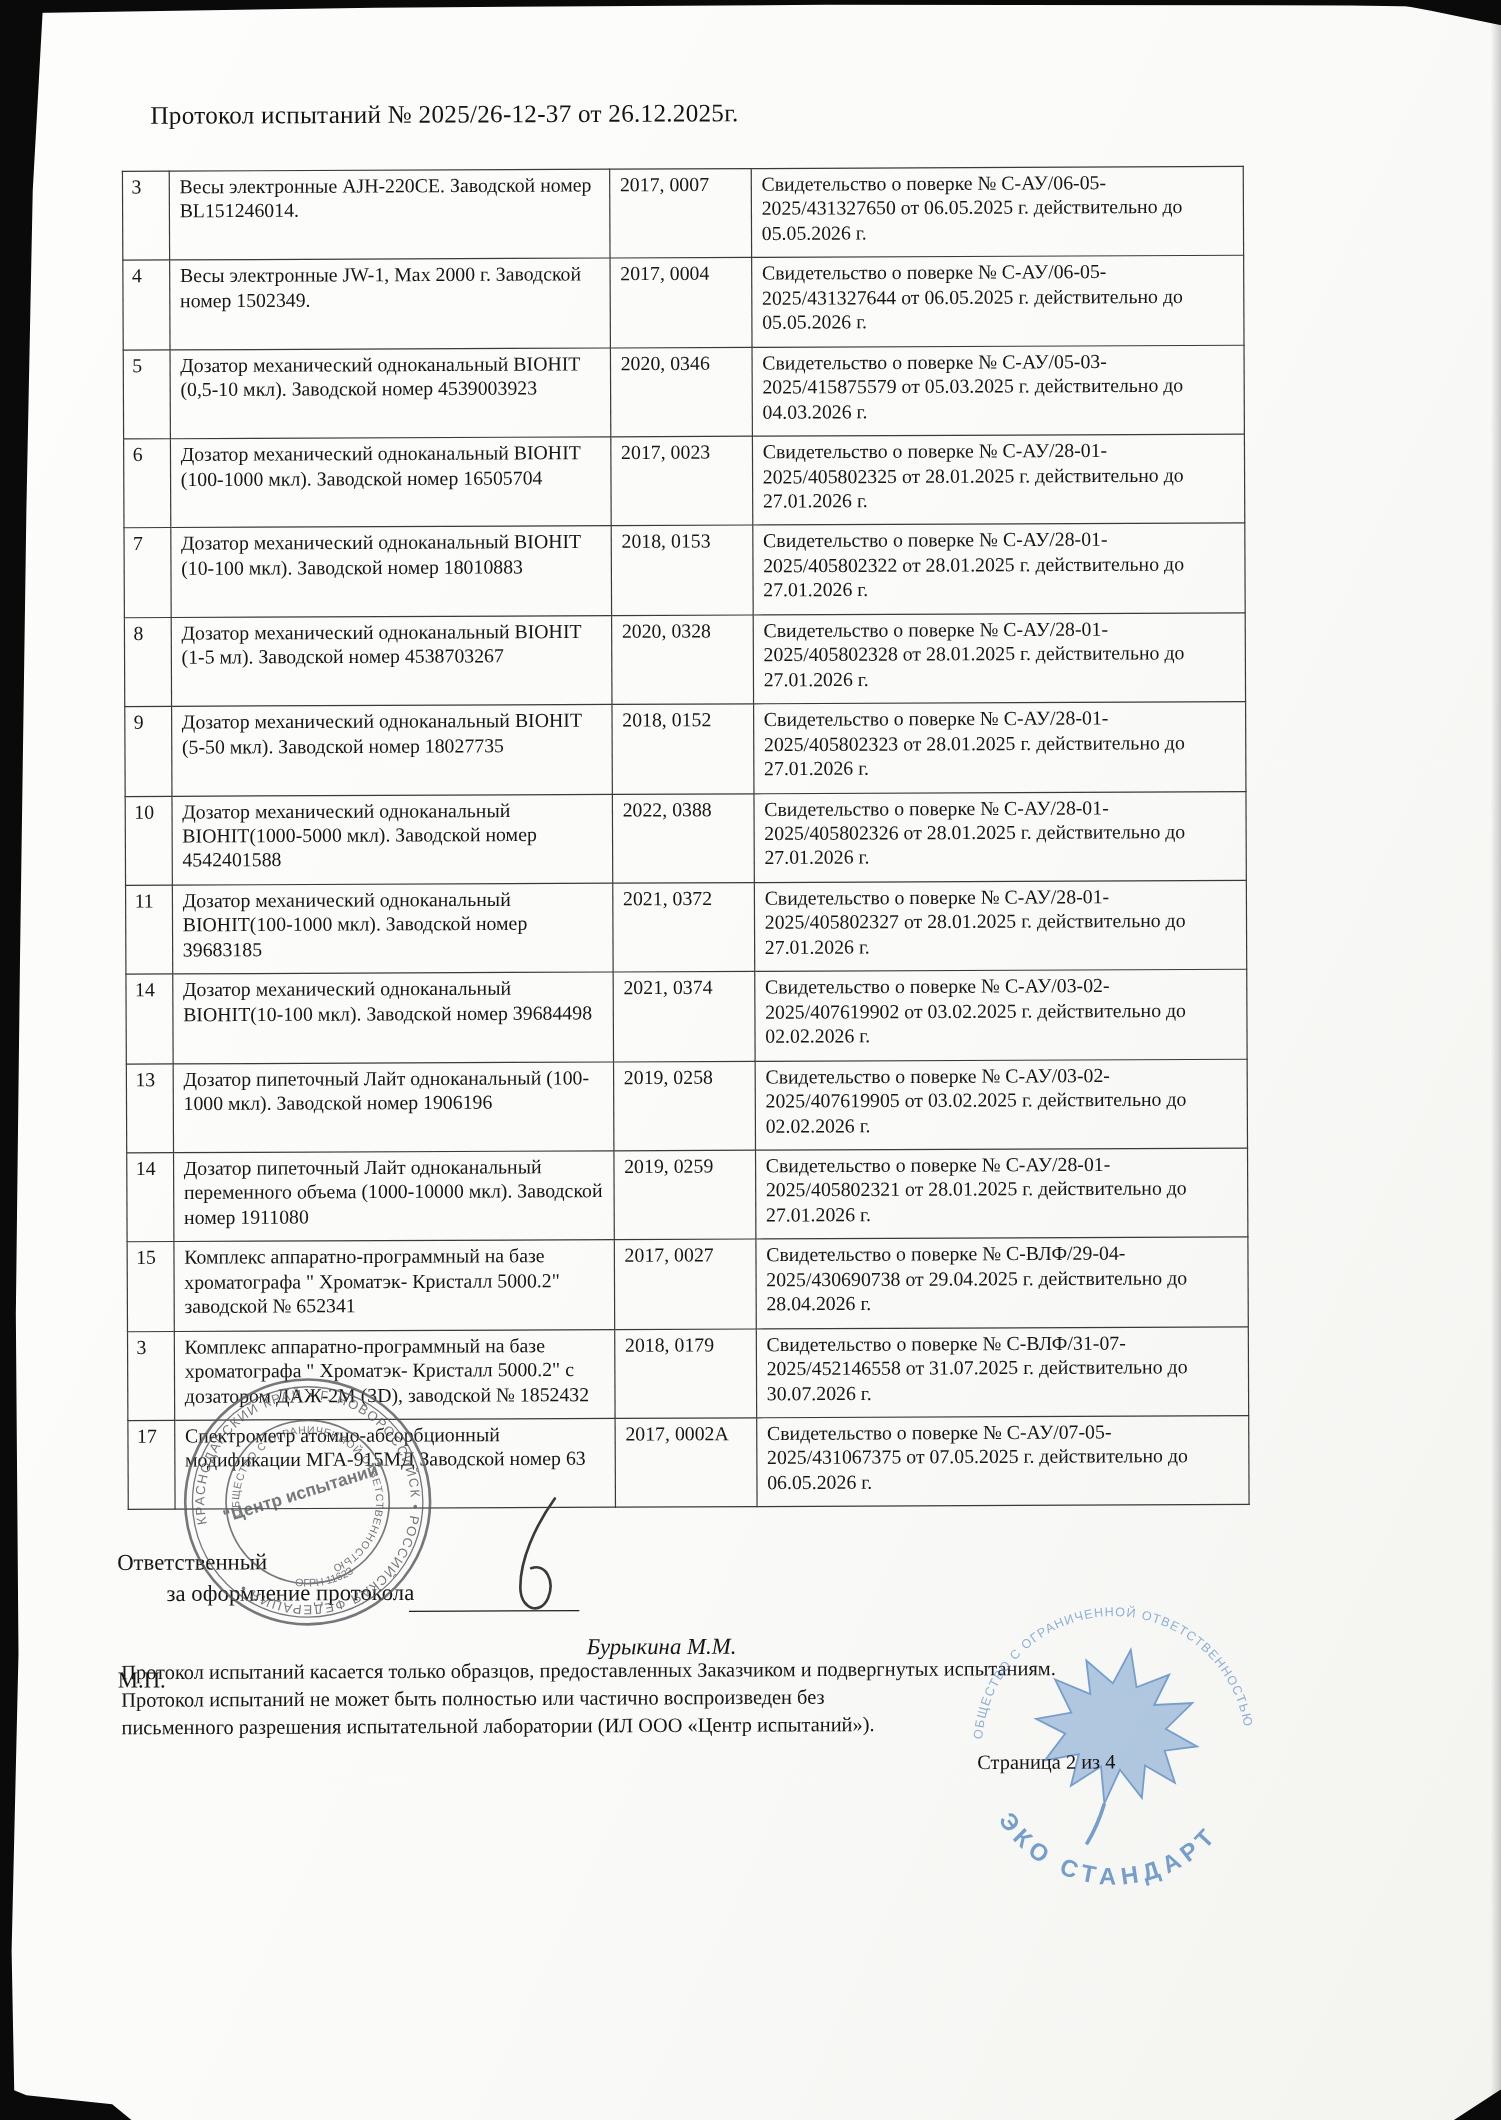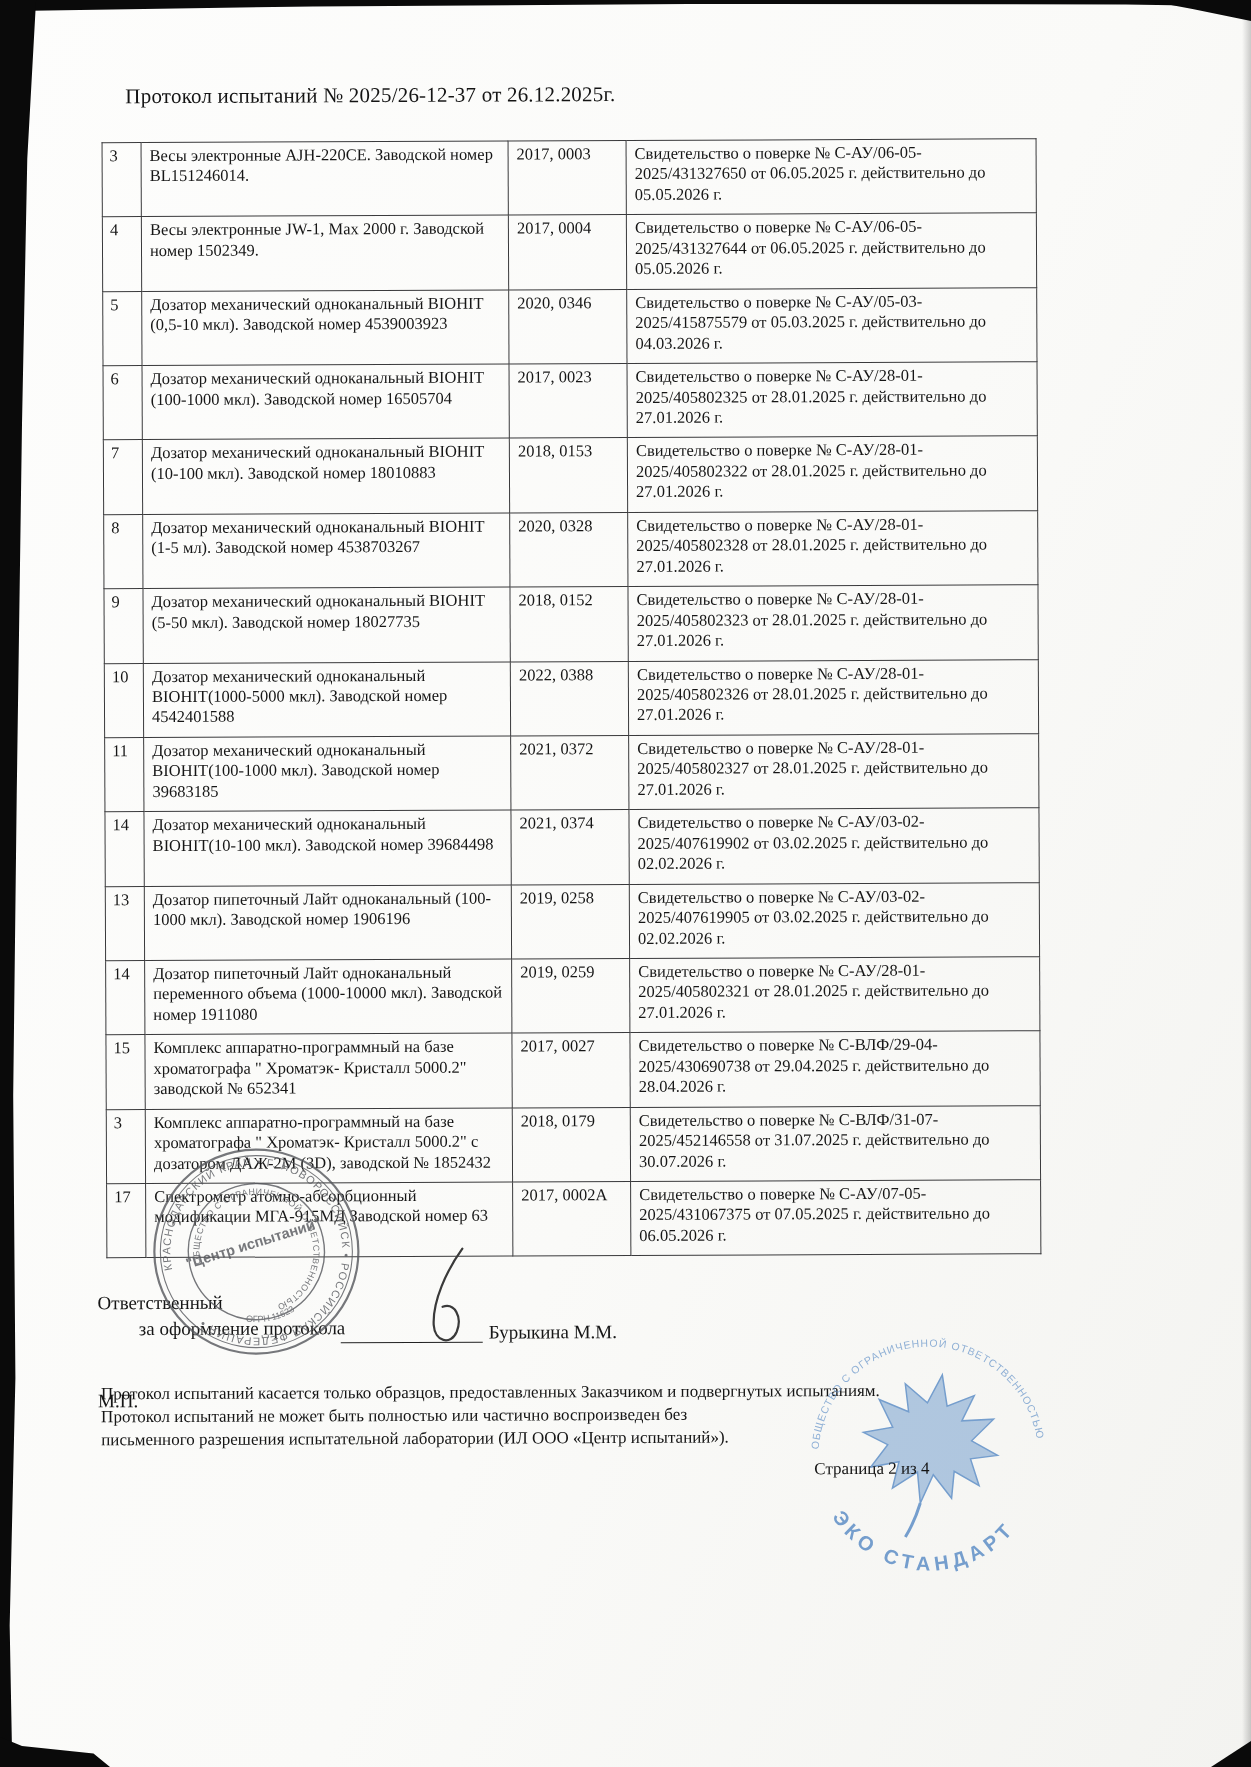--- a/index.html
+++ b/index.html
@@ -15,21 +15,21 @@
   .doc-title{position:absolute;left:128px;top:82px;font-size:21px;letter-spacing:.2px;color:#141414;}
 
   .equip-table{position:absolute;left:104px;top:140px;width:934px;
     border-collapse:collapse;table-layout:fixed;color:#161616;}
   .equip-table td{border:1.5px solid #3a3a3c;vertical-align:top;
     padding:3px 8px 9px 8px;font-size:16.5px;line-height:1.24;word-wrap:break-word;}
   .equip-table td.c-num{padding-left:7px;}
 
   .sig-label{position:absolute;font-size:19px;color:#161616;}
   .sig-line{position:absolute;left:338px;top:1341px;width:142px;border-bottom:1.6px solid #222;}
-  .sig-name{position:absolute;left:486px;top:1321px;font-size:19px;color:#161616;}
+  .sig-name{position:absolute;left:486px;top:1362px;font-size:19px;color:#161616;font-style:italic;}
   .signature-svg{position:absolute;left:398px;top:1242px;z-index:4;}
 
   .disclaimer{position:absolute;left:98px;top:1380px;width:850px;font-size:17px;line-height:23px;color:#151515;}
   .page-number{position:absolute;left:811px;top:1460px;font-size:17px;color:#141414;z-index:5;}
 
   .round-stamp{position:absolute;left:147px;top:1143px;z-index:3;opacity:.8;
     transform:rotate(-12deg);}
   .eco-stamp{position:absolute;left:790px;top:1323px;z-index:2;opacity:.85;
     transform:rotate(4deg);}
 
@@ -62,21 +62,21 @@
       <colgroup>
         <col style="width:39px">
           <col style="width:367px">
           <col style="width:118px">
           <col style="width:410px">
       </colgroup>
       <tbody>
       <tr>
         <td class="c-num">3</td>
         <td class="c-name">Весы электронные AJH-220CE. Заводской номер BL151246014.</td>
-        <td class="c-inv">2017, 0003</td>
+        <td class="c-inv">2017, 0007</td>
         <td class="c-cert">Свидетельство о поверке № С-АУ/06-05-2025/431327650 от 06.05.2025 г. действительно до 05.05.2026 г.</td>
       </tr>
 
       <tr>
         <td class="c-num">4</td>
         <td class="c-name">Весы электронные JW-1, Max 2000 г. Заводской номер  1502349.</td>
         <td class="c-inv">2017, 0004</td>
         <td class="c-cert">Свидетельство о поверке № С-АУ/06-05-2025/431327644 от 06.05.2025 г. действительно до 05.05.2026 г.</td>
       </tr>
 

